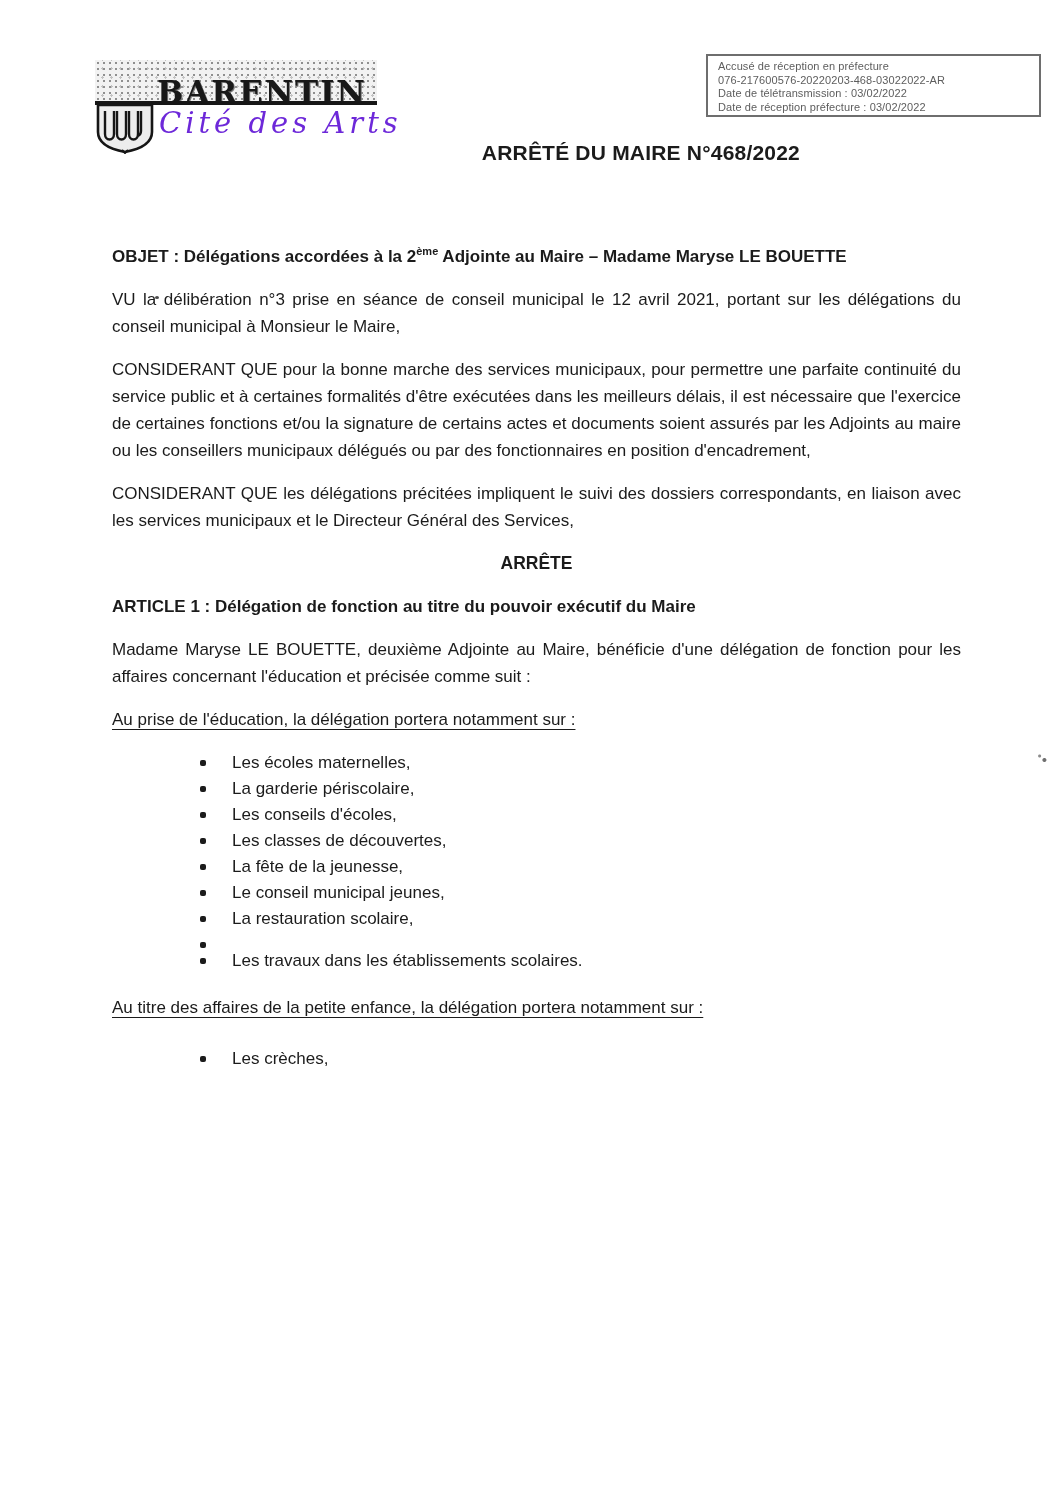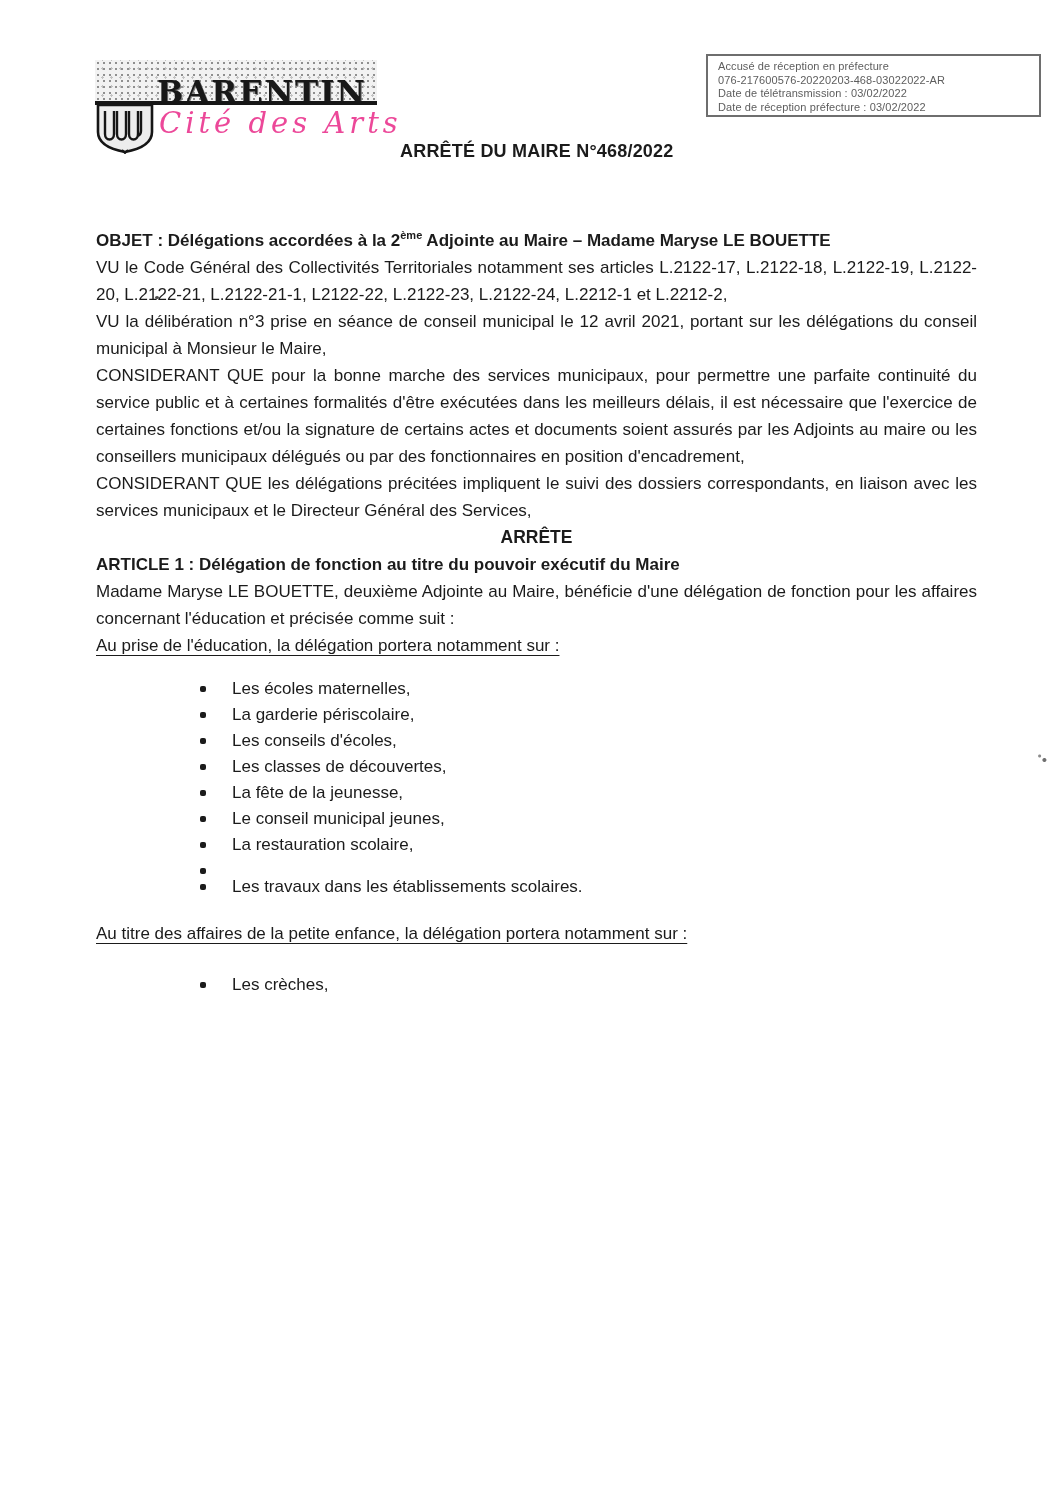--- a/index.html
+++ b/index.html
@@ -44,37 +44,37 @@
     color:#181818;
     text-shadow:1px 1px 0 #777;
     white-space:nowrap;
   }
   .logo-rule{position:absolute;left:0;top:43px;width:282px;height:4px;background:#161616;}
   .logo-shield{position:absolute;left:1px;top:45px;width:58px;height:51px;}
   .logo-tagline{
     position:absolute;left:64px;top:48px;
     font-family:"DejaVu Serif","Liberation Serif",serif;
     font-style:italic;font-size:29px;letter-spacing:4px;
-    color:#ec4899;
+    color:#6d28d9;
     white-space:nowrap;
   }
 
   
   .doc-title{
     position:absolute;left:400px;top:141px;width:400px;
-    text-align:left;font-weight:bold;font-size:18px;
+    text-align:right;font-weight:bold;font-size:21px;
     letter-spacing:.2px;
   }
 
   
   .body{
     position:absolute;left:96px;top:227px;width:881px;
     font-size:17px;line-height:27px;
   }
-  .body p{margin:0;text-align:justify;}
+  .body p{margin:16px;text-align:justify;}
   .objet{font-weight:bold;}
   .objet sup{font-size:11px;line-height:0;}
   .signatory{margin-top:26px;margin-left:104px;line-height:27px;}
   .vu1{margin-top:38px;}
   .vu2,.vu3{margin-top:19px;}
   .cons1{margin-top:41px;}
   .cons2{margin-top:14px;}
   .arrete{margin-top:44px;text-align:center !important;font-weight:bold;font-size:17.5px;}
   .article-heading{margin-top:19px;font-weight:bold;}
   .intro{margin-top:19px;}
@@ -133,21 +133,20 @@
     <div class="logo-tagline">Cité des Arts</div>
   </div>
 
   <div class="doc-title">ARRÊTÉ DU MAIRE N°468/2022</div>
 
   <div class="body">
 
     <p class="objet"><span>OBJET : Délégations accordées à la 2</span><sup>ème</sup><span> Adjointe au Maire – Madame Maryse LE BOUETTE</span></p>
 
 
-    <p class="vu1">VU le Code Général des Collectivités Territoriales notamment ses articles L.2122-17, L.2122-18, L.2122-19, L.2122-20, L.2122-21, L.2122-21-1, L2122-22, L.2122-23, L.2122-24, L.2212-1 et L.2212-2,</p>
     <p class="vu3">VU la délibération n°3 prise en séance de conseil municipal le 12 avril 2021, portant sur les délégations du conseil municipal à Monsieur le Maire,</p>
 
     <p class="cons1">CONSIDERANT QUE pour la bonne marche des services municipaux, pour permettre une parfaite continuité du service public et à certaines formalités d'être exécutées dans les meilleurs délais, il est nécessaire que l'exercice de certaines fonctions et/ou la signature de certains actes et documents soient assurés par les Adjoints au maire ou les conseillers municipaux délégués ou par des fonctionnaires en position d'encadrement,</p>
     <p class="cons2">CONSIDERANT QUE les délégations précitées impliquent le suivi des dossiers correspondants, en liaison avec les services municipaux et le Directeur Général des Services,</p>
 
     <p class="arrete">ARRÊTE</p>
 
     <p class="article-heading">ARTICLE 1 : Délégation de fonction au titre du pouvoir exécutif du Maire</p>
 
     <p class="intro">Madame Maryse LE BOUETTE, deuxième Adjointe au Maire, bénéficie d'une délégation de fonction pour les affaires concernant l'éducation et précisée comme suit :</p>

